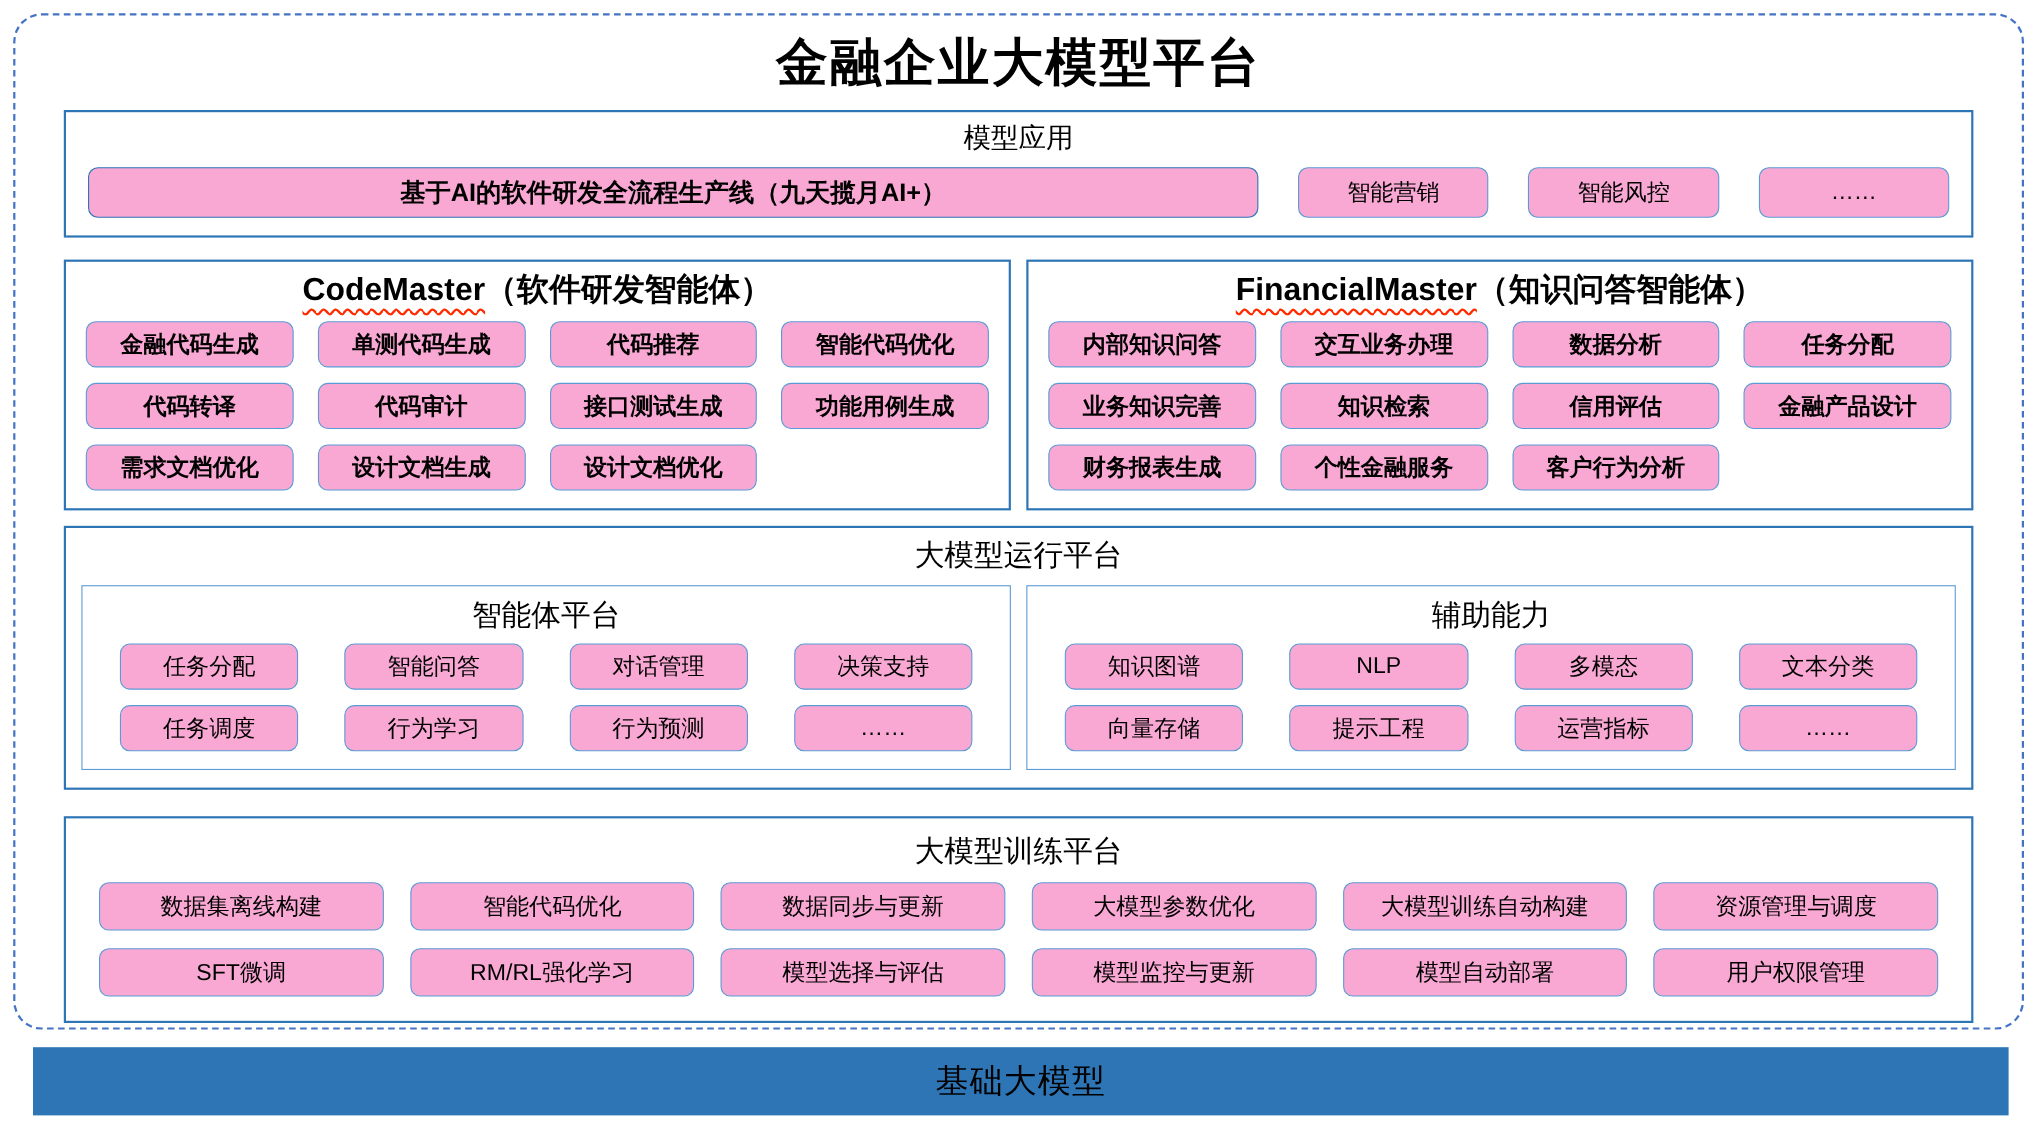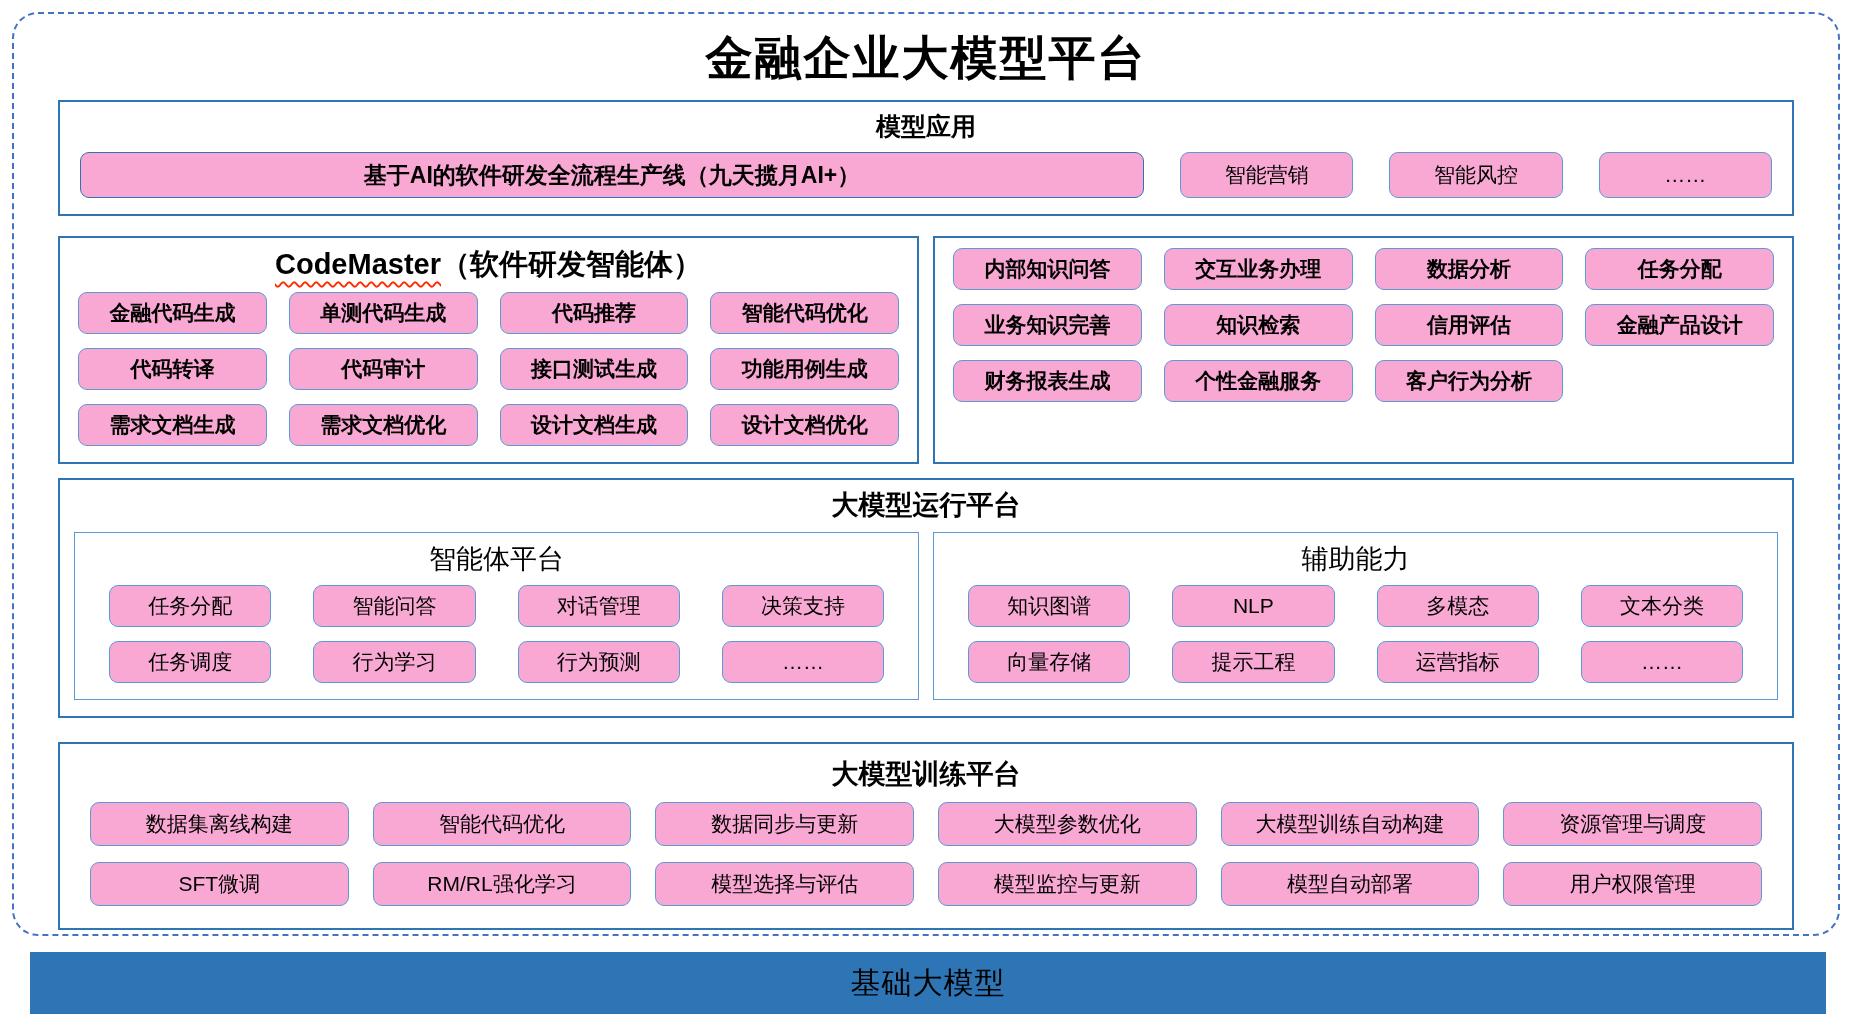--- a/index.html
+++ b/index.html
@@ -18,21 +18,21 @@
   .main-title{
     text-align:center;
     font-family:"DejaVu Serif","Liberation Serif",serif;
     font-weight:bold;font-size:47px;line-height:64px;
     margin:2px 0 10px 0;letter-spacing:2px;
   }
   .section{
     border:2px solid #2E75B6;box-sizing:border-box;background:#fff;
   }
   .sec-heading{
-    text-align:center;font-weight:bold;font-size:25px;line-height:36px;
+    text-align:center;font-weight:normal;font-size:25px;line-height:36px;
   }
   
   .sec-apps{padding:6px 20px 16px 20px;margin-bottom:20px;}
   .apps-row{display:flex;gap:36px;margin-top:8px;}
   .pill{
     border:1.5px solid #5B9BD5;border-radius:9px;box-sizing:border-box;
     display:flex;align-items:center;justify-content:center;
     font-size:21px;background:#f9a8d4;white-space:nowrap;
   }
   .app-main{flex:6.2;height:46px;border:1.5px solid #2E75B6;font-weight:bold;font-size:23px;}
@@ -104,27 +104,29 @@
       </div>
       <div class="agent-grid">
           <div class="pill">金融代码生成</div>
           <div class="pill">单测代码生成</div>
           <div class="pill">代码推荐</div>
           <div class="pill">智能代码优化</div>
           <div class="pill">代码转译</div>
           <div class="pill">代码审计</div>
           <div class="pill">接口测试生成</div>
           <div class="pill">功能用例生成</div>
-          <div class="pill">需求文档生成</div>
           <div class="pill">需求文档优化</div>
           <div class="pill">设计文档生成</div>
           <div class="pill">设计文档优化</div>
         </div>
     </div>
     <div class="section agent-box">
+      <div class="agent-heading">
+        <span class="wavy">FinancialMaster</span><span>（知识问答智能体）</span>
+      </div>
       <div class="agent-grid">
           <div class="pill">内部知识问答</div>
           <div class="pill">交互业务办理</div>
           <div class="pill">数据分析</div>
           <div class="pill">任务分配</div>
           <div class="pill">业务知识完善</div>
           <div class="pill">知识检索</div>
           <div class="pill">信用评估</div>
           <div class="pill">金融产品设计</div>
           <div class="pill">财务报表生成</div>

